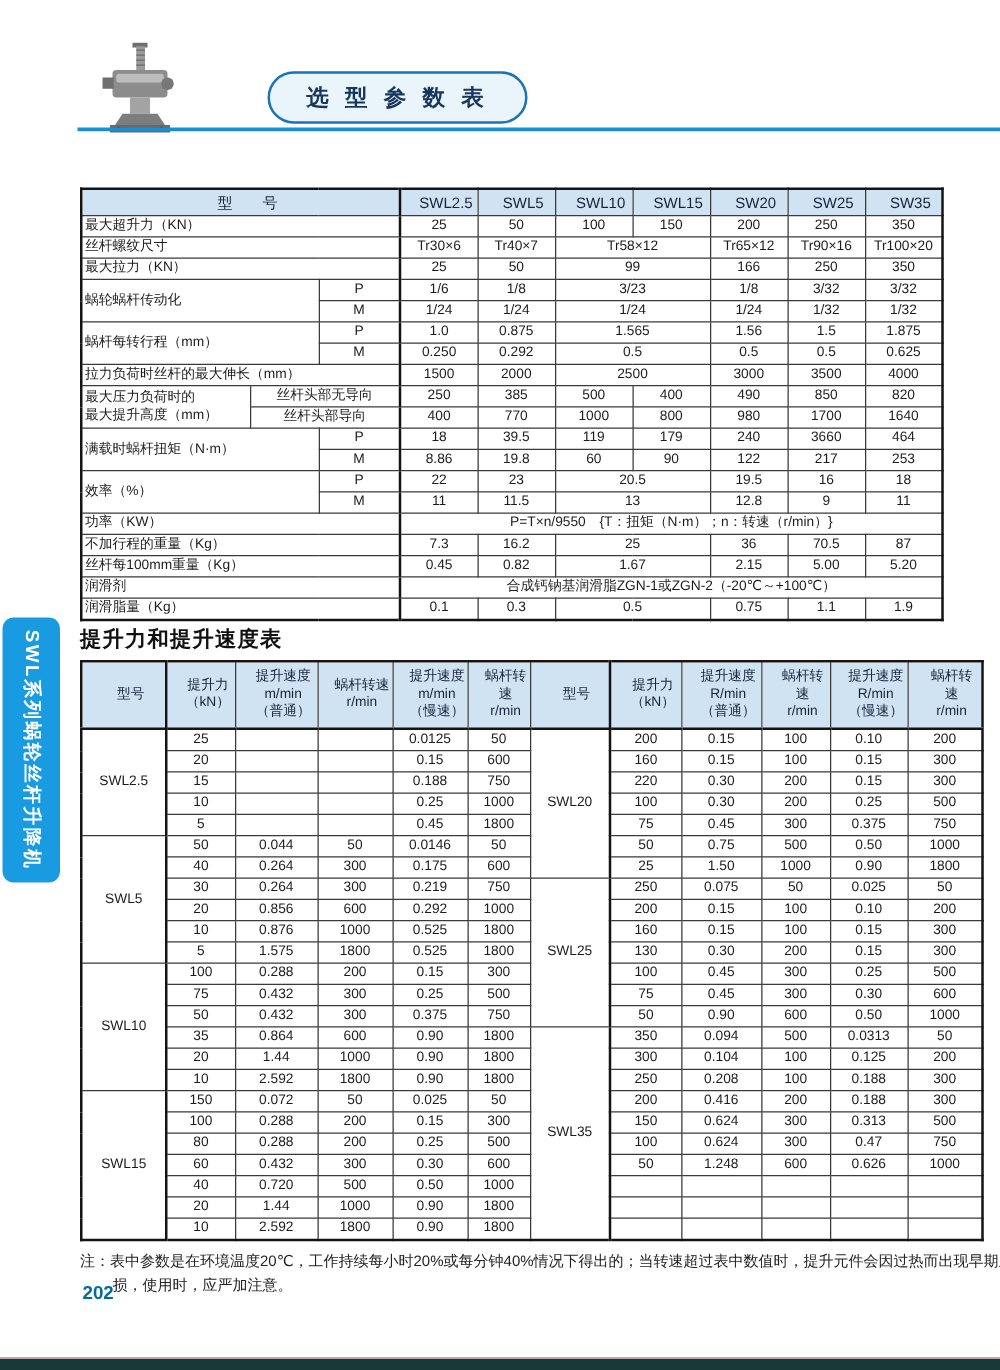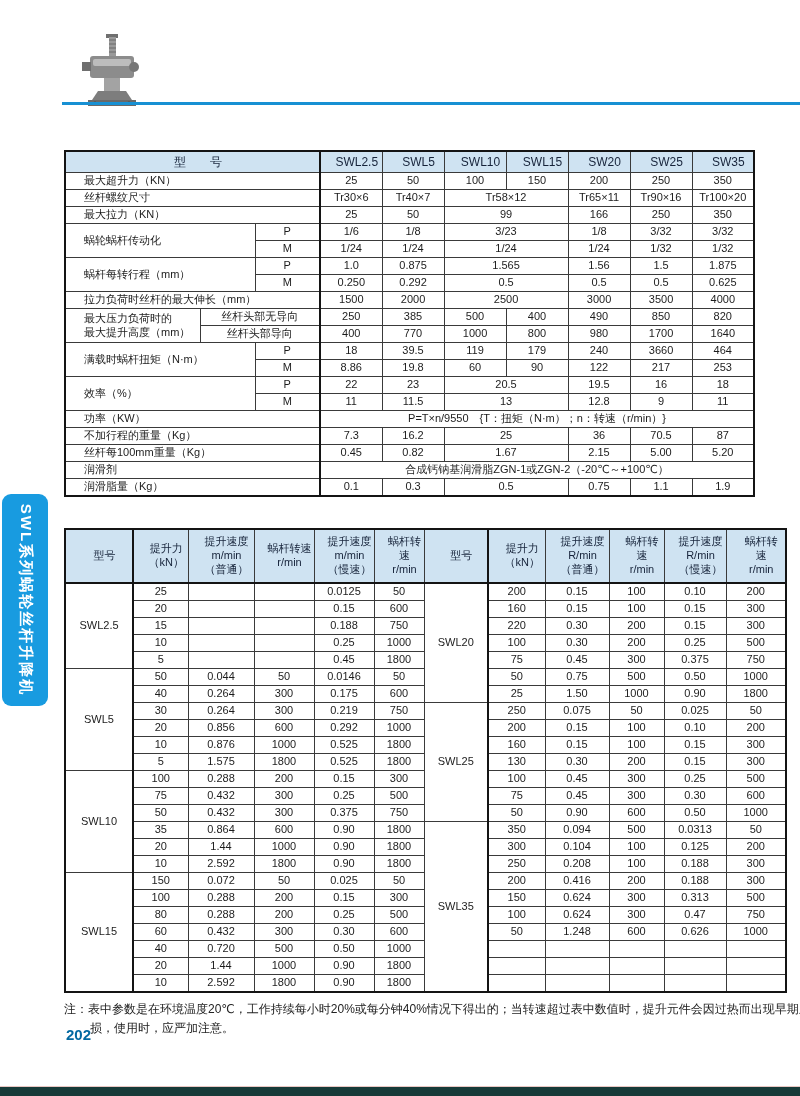--- a/index.html
+++ b/index.html
@@ -25,21 +25,21 @@
                  white-space:nowrap;color:#ffffff;font-weight:bold;font-size:15px;letter-spacing:2px;}
 
   
   table{border-collapse:collapse;table-layout:fixed;position:absolute;background:#fff;}
   th,td{border:1px solid #3a3a3a;font-size:11px;text-align:center;padding:0 2px;
         overflow:hidden;white-space:pre-line;line-height:1.25;}
   th{background:#cfe3f2;font-weight:normal;color:#16233a;padding-left:13px;}
   .t1{left:64px;top:150px;width:689px;border:2px solid #141414;}
   .t1 th{height:20px;font-size:12px;}
   .t1 td{height:16px;}
-  .t1 .lbl{text-align:left;padding-left:18px;}
+  .t1 .lbl{text-align:left;padding-left:2px;}
   .t2{left:64px;top:528px;width:721px;border:2px solid #141414;}
   .t2 th{height:52px;border-bottom:2px solid #141414;font-size:11px;}
   .t2 td{height:16px;}
   .end-label{border-right:2px solid #141414;}
   .model-col{border-right:2px solid #141414;}
 
   
   .note{position:absolute;left:64px;top:1000px;width:722px;margin:0;font-size:12px;line-height:1.55;
         color:#222;padding-left:26px;text-indent:-26px;}
   .page-num{position:absolute;left:66px;top:1026px;font-size:15px;font-weight:bold;color:#0369a1;}
@@ -65,20 +65,23 @@
       <rect x="2" y="28" width="9" height="9" fill="#6f6f6f"></rect>
       <circle cx="54" cy="33" r="5" fill="#777777"></circle>
       <rect x="24" y="44" width="16" height="13" fill="#a3a3a3"></rect>
       <path d="M18 57 L46 57 L52 66 L12 66 Z" fill="#7d7d7d"></path>
       <rect x="8" y="66" width="48" height="6" fill="#696969"></rect>
       <circle cx="15" cy="69" r="1.6" fill="#3c3c3c"></circle>
       <circle cx="49" cy="69" r="1.6" fill="#3c3c3c"></circle>
     </svg>
   </div>
 
+  <div class="pill">
+    <span>选 型 参 数 表</span>
+  </div>
   <div class="rule"></div>
 
   <div class="side-tab">
     <span>SWL系列蜗轮丝杆升降机</span>
   </div>
 
 
   <table class="t1">
     <colgroup>
       <col style="width:135px">
@@ -113,21 +116,21 @@
           <td colspan="1">150</td>
           <td colspan="1">200</td>
           <td colspan="1">250</td>
           <td colspan="1">350</td>
         </tr>
         <tr>
           <td rowspan="1" colspan="3" class="lbl end-label">丝杆螺纹尺寸</td>
           <td colspan="1">Tr30×6</td>
           <td colspan="1">Tr40×7</td>
           <td colspan="2">Tr58×12</td>
-          <td colspan="1">Tr65×11</td>
+          <td colspan="1">Tr65×12</td>
           <td colspan="1">Tr90×16</td>
           <td colspan="1">Tr100×20</td>
         </tr>
         <tr>
           <td rowspan="1" colspan="3" class="lbl end-label">最大拉力（KN）</td>
           <td colspan="1">25</td>
           <td colspan="1">50</td>
           <td colspan="2">99</td>
           <td colspan="1">166</td>
           <td colspan="1">250</td>
@@ -273,20 +276,21 @@
           <td colspan="1">0.1</td>
           <td colspan="1">0.3</td>
           <td colspan="2">0.5</td>
           <td colspan="1">0.75</td>
           <td colspan="1">1.1</td>
           <td colspan="1">1.9</td>
         </tr>
       </tbody>
   </table>
 
+  <h2 class="sec-title" id="t2-title">提升力和提升速度表</h2>
 
   <table class="t2">
     <colgroup>
       <col style="width:68px">
         <col style="width:55px">
         <col style="width:66px">
         <col style="width:60px">
         <col style="width:60px">
         <col style="width:50px">
       <col style="width:64px">

